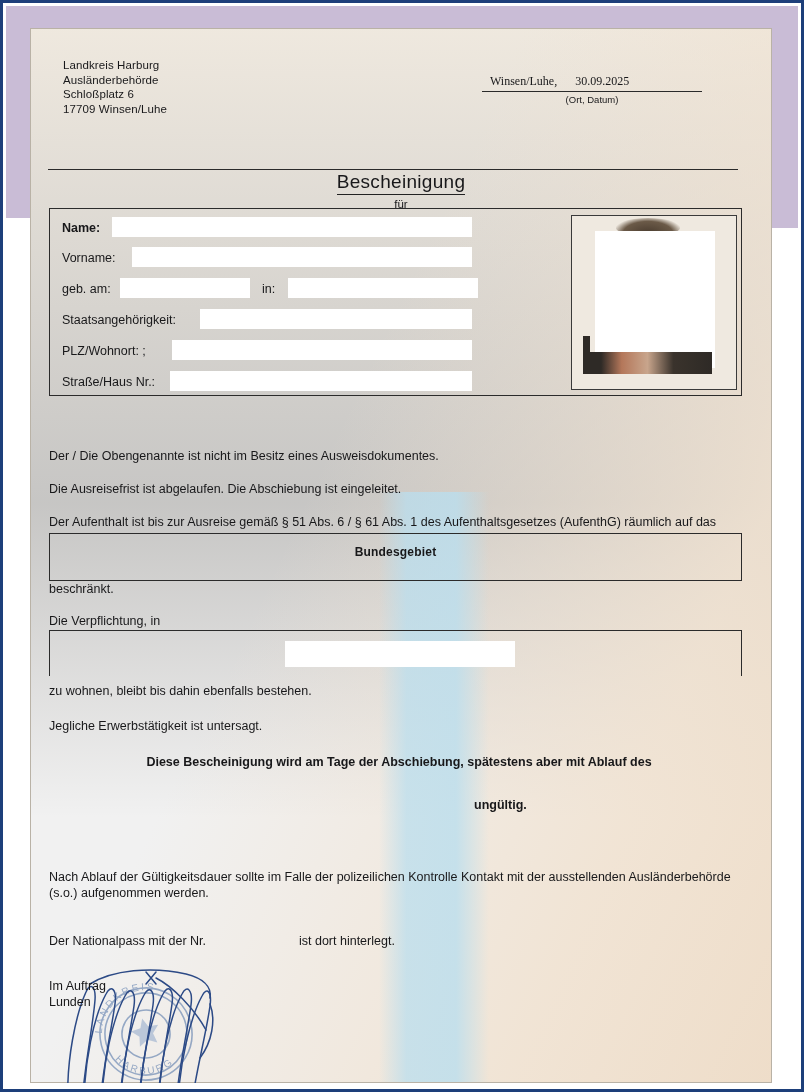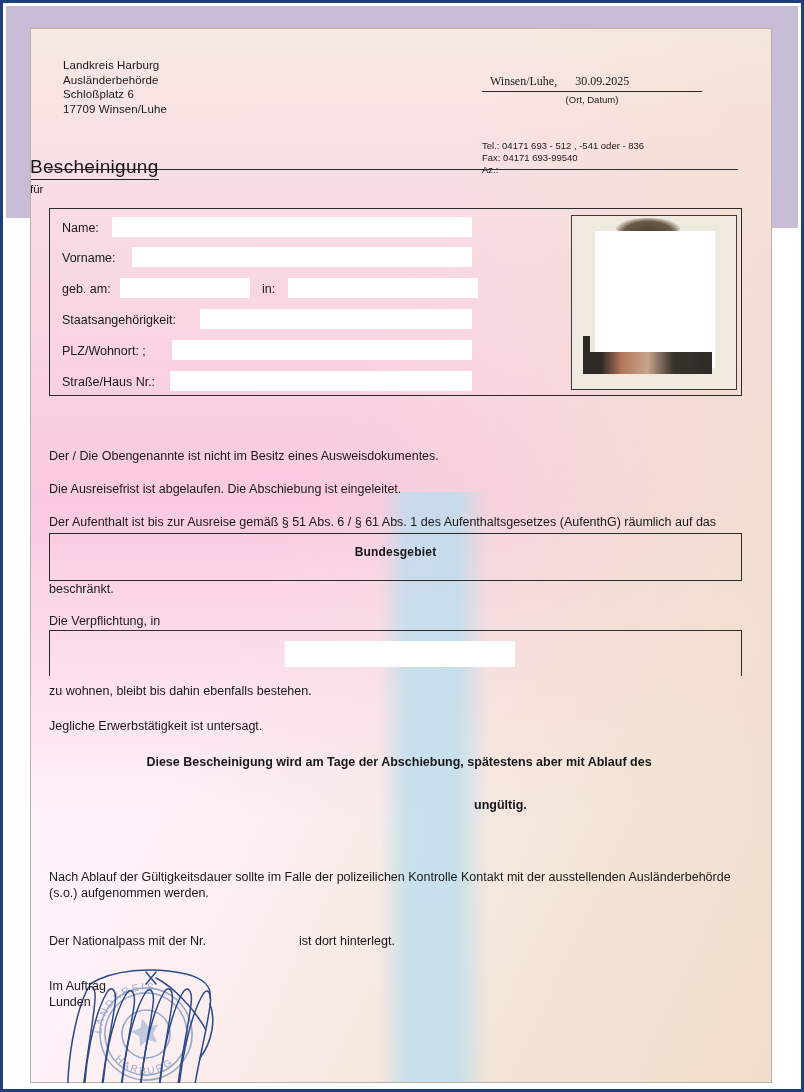--- a/index.html
+++ b/index.html
@@ -26,21 +26,21 @@
     background:#c9bcd6;
   }
   #lavender-left{
     position:absolute;left:3px;top:3px;width:24px;height:212px;
     background:#c9bcd6;
   }
   
   #sheet{
     position:absolute;
     left:27px;top:25px;right:29px;bottom:6px;
-    background:#f9a8d4;
+    background:#a3a3a3;
     box-sizing:border-box;
     overflow:hidden;
   }
   
   #paper-tint{
     position:absolute;inset:0;
     background:
       linear-gradient(115deg, rgba(255,255,255,0) 40%, rgba(241,226,208,.85) 78%, rgba(238,220,199,.95) 100%),
       linear-gradient(180deg, rgba(247,240,229,.9) 0%, rgba(252,250,246,.4) 45%, rgba(255,255,255,.85) 75%);
     pointer-events:none;
@@ -86,21 +86,21 @@
     position:absolute;left:452px;top:112px;
     font-size:9.5px;line-height:12px;white-space:nowrap;
   }
   #hr-head{
     position:absolute;left:18px;top:141px;width:690px;
     border-top:1.4px solid #2a2a2a;
   }
 
   
   #title-wrap{
-    position:absolute;left:0;right:0;top:128px;
+    position:absolute;left:0;right:0;top:143px;text-align:center;
   }
   #title{
     font-size:19px;letter-spacing:.3px;
     border-bottom:1.5px solid #222;display:inline-block;padding-bottom:1px;
   }
   #title-sub{font-size:11.5px;margin-top:3px;}
 
   
   #person-box{
     position:absolute;left:19px;top:180px;width:693px;height:188px;
@@ -203,35 +203,30 @@
       </div>
 
       <div id="place-date" class="txt">
         <div id="pd-line">
           <span>Winsen/Luhe,</span>
           <span>30.09.2025</span>
         </div>
         <div id="pd-caption">(Ort, Datum)</div>
       </div>
 
-      <div id="contact" class="txt">
-        <div>Tel.: 04171 693 - 512 , -541 oder - 836</div>
-        <div>Fax: 04171 693-99540</div>
-        <div>Az.:</div>
-      </div>
       <div id="hr-head"></div>
 
       <div id="title-wrap">
         <div id="title" class="txt">Bescheinigung</div>
         <div id="title-sub" class="txt">für</div>
       </div>
 
       <div id="person-box">
 
-        <div class="field txt" style="top:12px;">
+        <div class="field txt" style="top:12px;font-weight:bold;">
           <span class="lbl">Name:</span>
         </div>
         <div class="redact" style="left:62px;top:8px;width:360px;height:20px;"></div>
 
         <div class="field txt" style="top:42px;">
           <span class="lbl">Vorname:</span>
         </div>
         <div class="redact" style="left:82px;top:38px;width:340px;height:20px;"></div>
 
         <div class="field txt" style="top:73px;">

